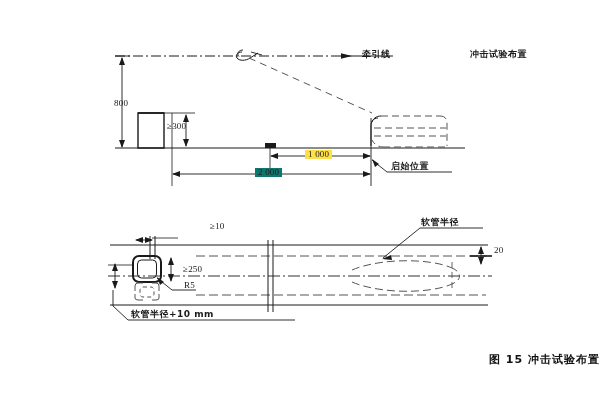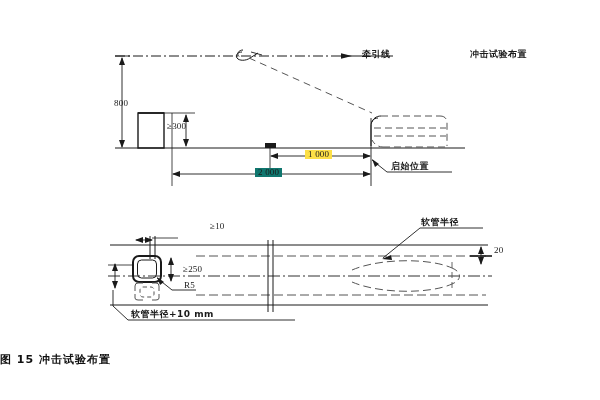--- a/index.html
+++ b/index.html
@@ -44,21 +44,21 @@
   }
   .lbl-num {
     font-size: 9px;
     padding-left: 7px;
   }
   .caption {
     position: absolute;
     left: 0;
     top: 352px;
     width: 600px;
-    text-align: left;
+    text-align: right;
     font-family: "DejaVu Sans", "Liberation Sans", sans-serif;
     font-weight: bold;
     font-size: 11px;
     letter-spacing: 1px;
     color: #111;
   }
   .units-note {
     position: absolute;
     left: 470px;
     top: 50px;

